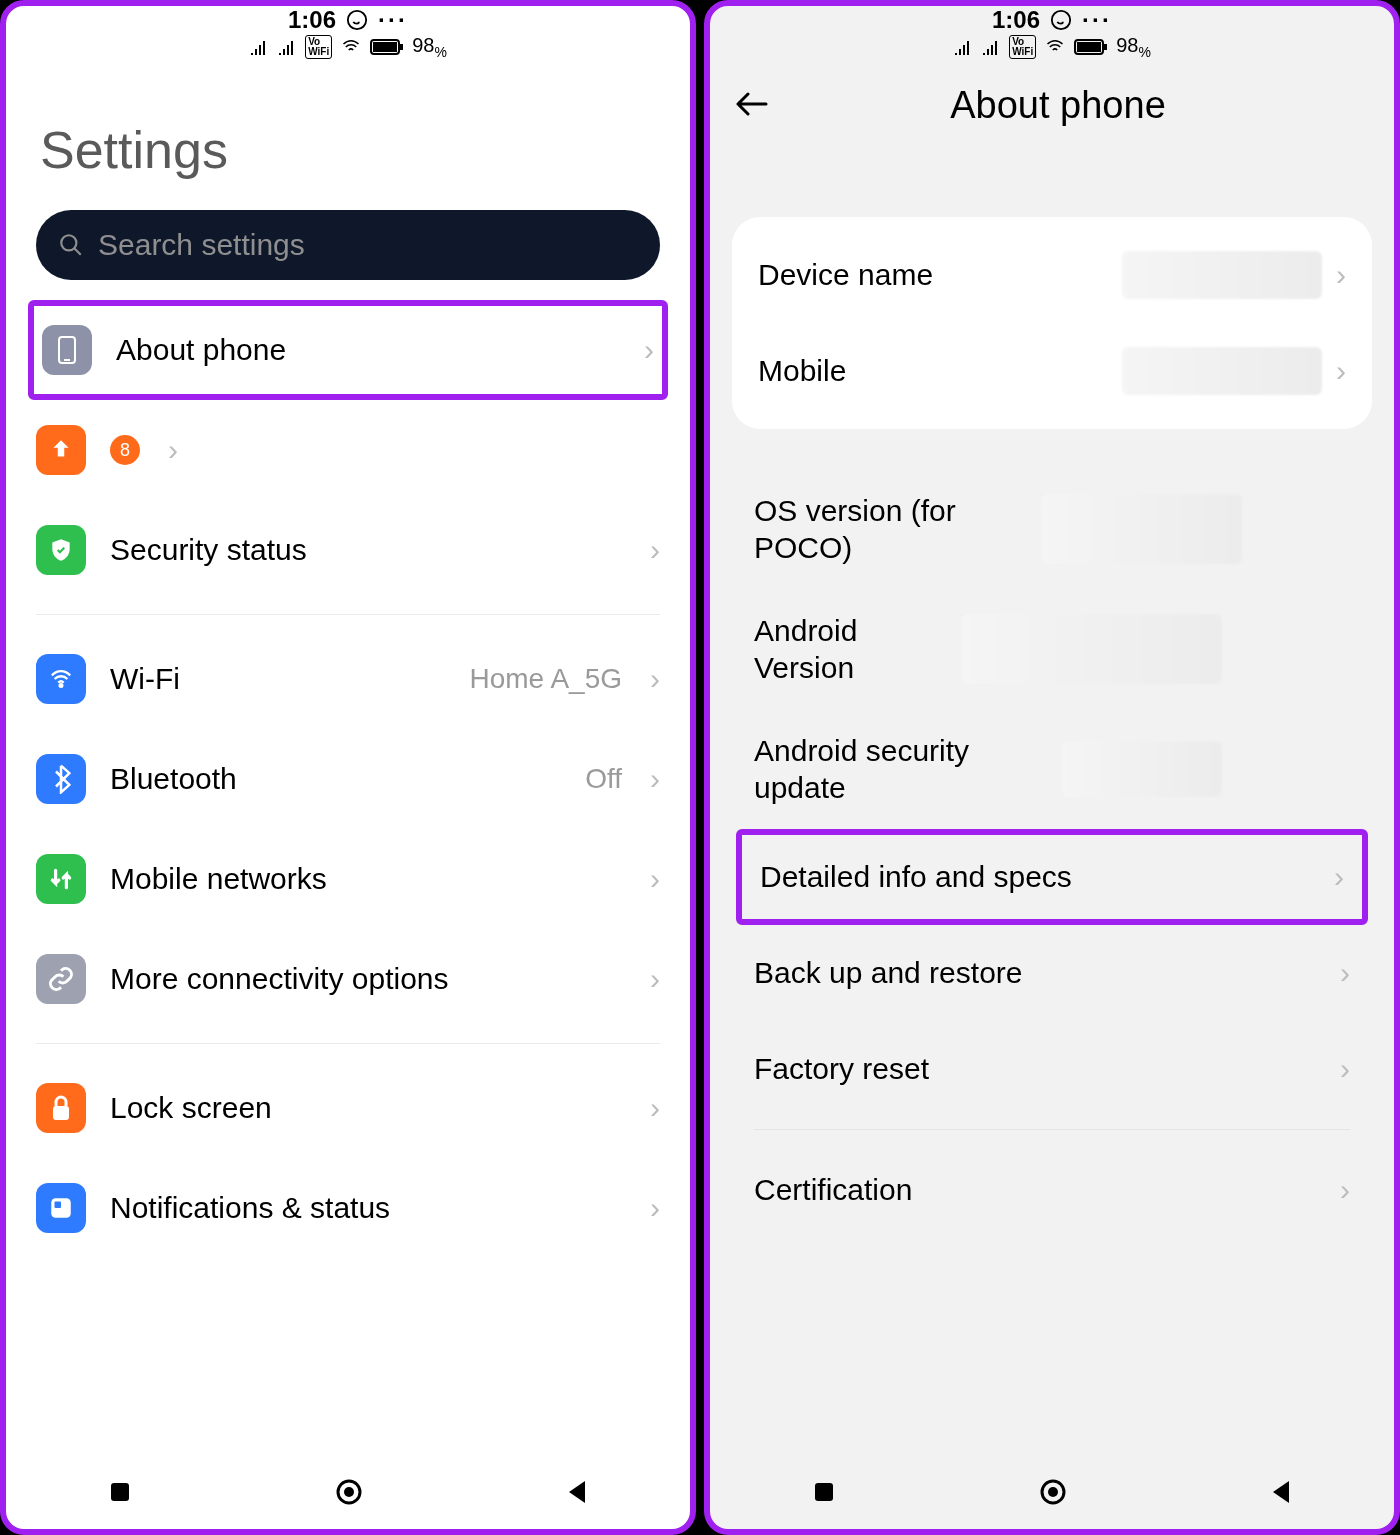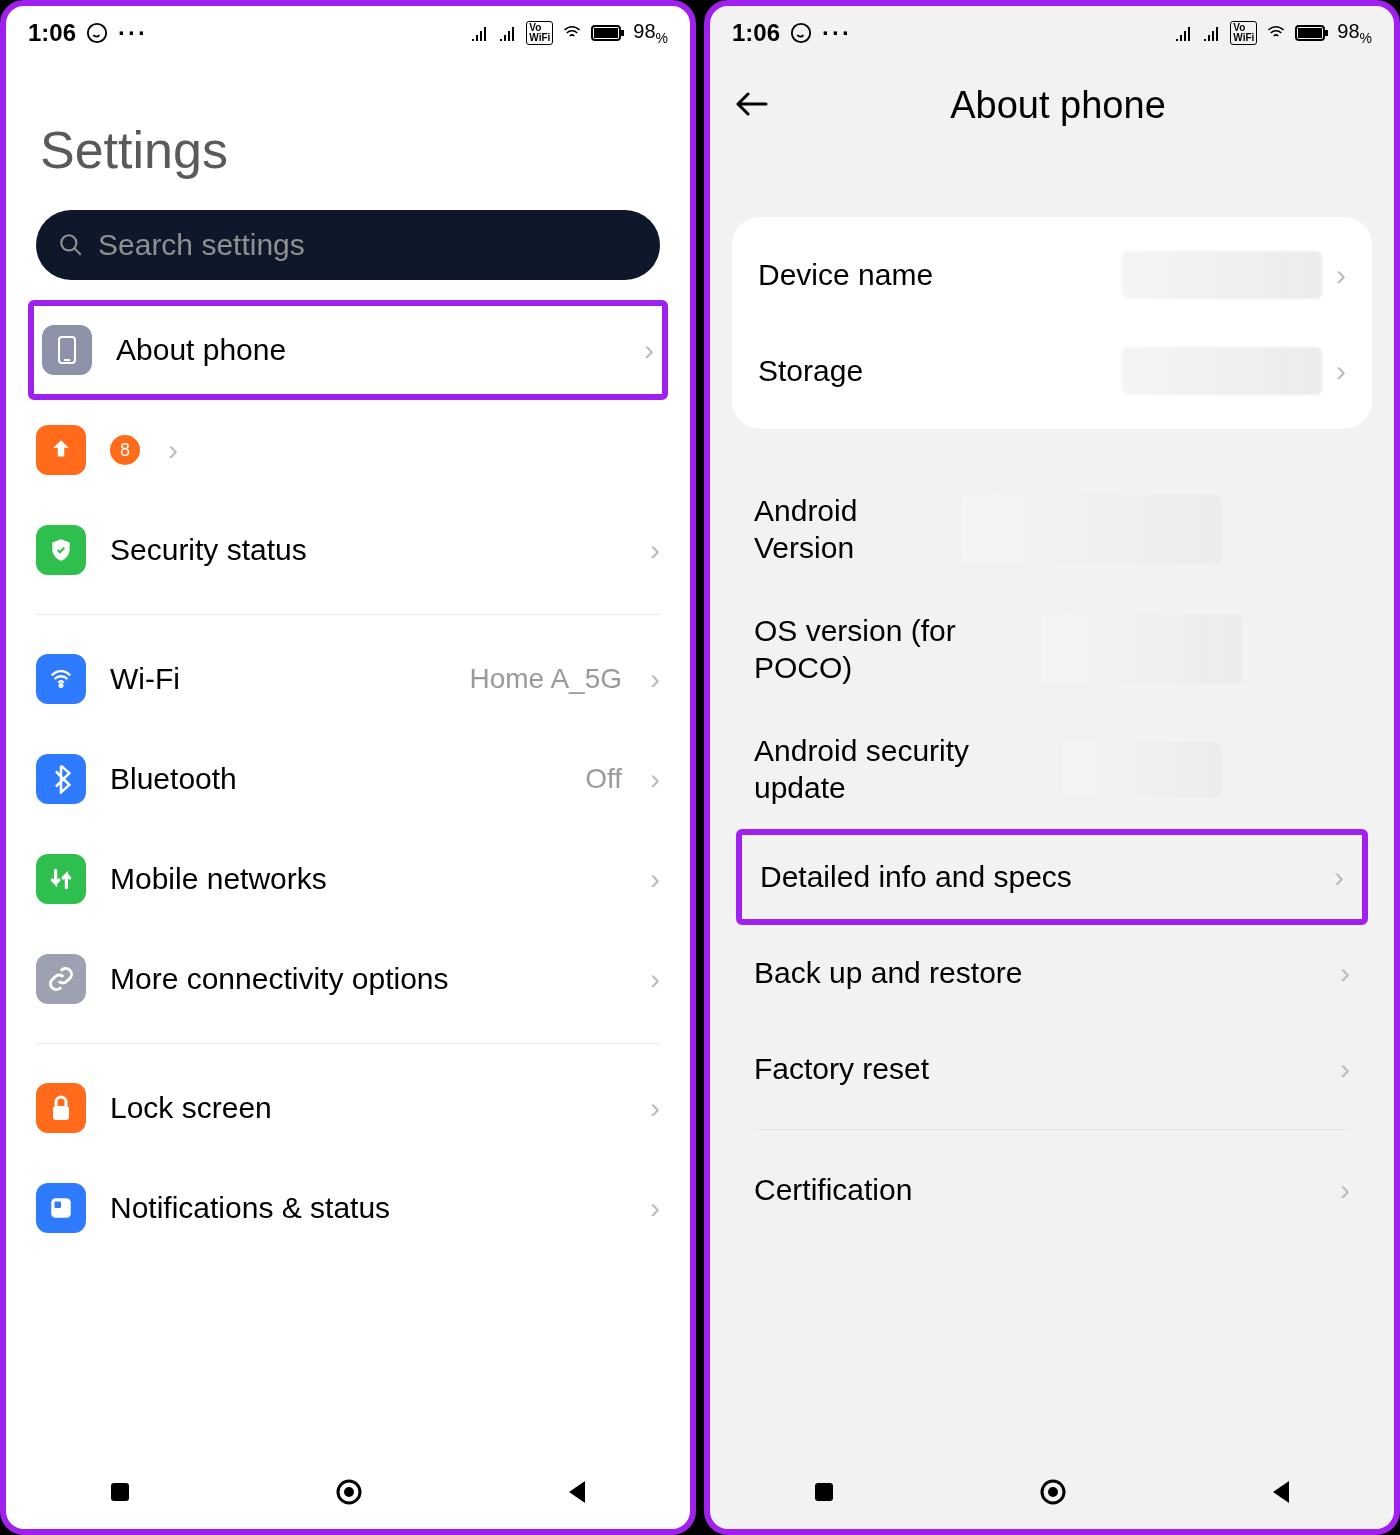--- a/index.html
+++ b/index.html
@@ -25,20 +25,21 @@
   
   .status-bar {
     height: 54px;
     display: flex;
     align-items: center;
     justify-content: space-between;
     padding: 0 22px;
     font-size: 24px;
     font-weight: 600;
     color: #000;
+    flex-direction: column;
   }
   .status-left, .status-right { display: flex; align-items: center; gap: 10px; }
   .status-right { gap: 8px; }
   .sb-icon { display:inline-flex; align-items:center; justify-content:center; }
   .battery-pct { font-size: 20px; font-weight: 500; }
   .battery-pct sub { font-size: 14px; }
 
   
   .settings-title {
     font-size: 52px;
@@ -379,36 +380,36 @@
     <div class="title">About phone</div>
   </div>
 
   <div class="card">
     <div class="r-row">
       <div class="r-label">Device name</div>
       <div class="r-val-blur"></div>
       <span class="chev">›</span>
     </div>
     <div class="r-row">
-      <div class="r-label">Storage</div>
+      <div class="r-label">Mobile</div>
       <div class="r-val-blur"></div>
       <span class="chev">›</span>
     </div>
   </div>
 
   <div class="section">
+    <div class="r-row tall">
+      <div class="r-label" style="max-width:280px">OS version (for POCO)</div>
+      <div class="r-val-blur" style="height:70px"></div>
+    </div>
     <div class="r-row tall">
       <div class="r-label" style="max-width:200px">Android Version</div>
       <div class="r-val-blur" style="height:70px;width:260px"></div>
     </div>
     <div class="r-row tall">
-      <div class="r-label" style="max-width:280px">OS version (for POCO)</div>
-      <div class="r-val-blur" style="height:70px"></div>
-    </div>
-    <div class="r-row tall">
       <div class="r-label" style="max-width:300px">Android security update</div>
       <div class="r-val-blur" style="height:56px;width:160px"></div>
     </div>
 
     <div class="r-row hl-box">
       <div class="r-label">Detailed info and specs</div>
       <span class="chev">›</span>
     </div>
 
     <div class="r-row">

